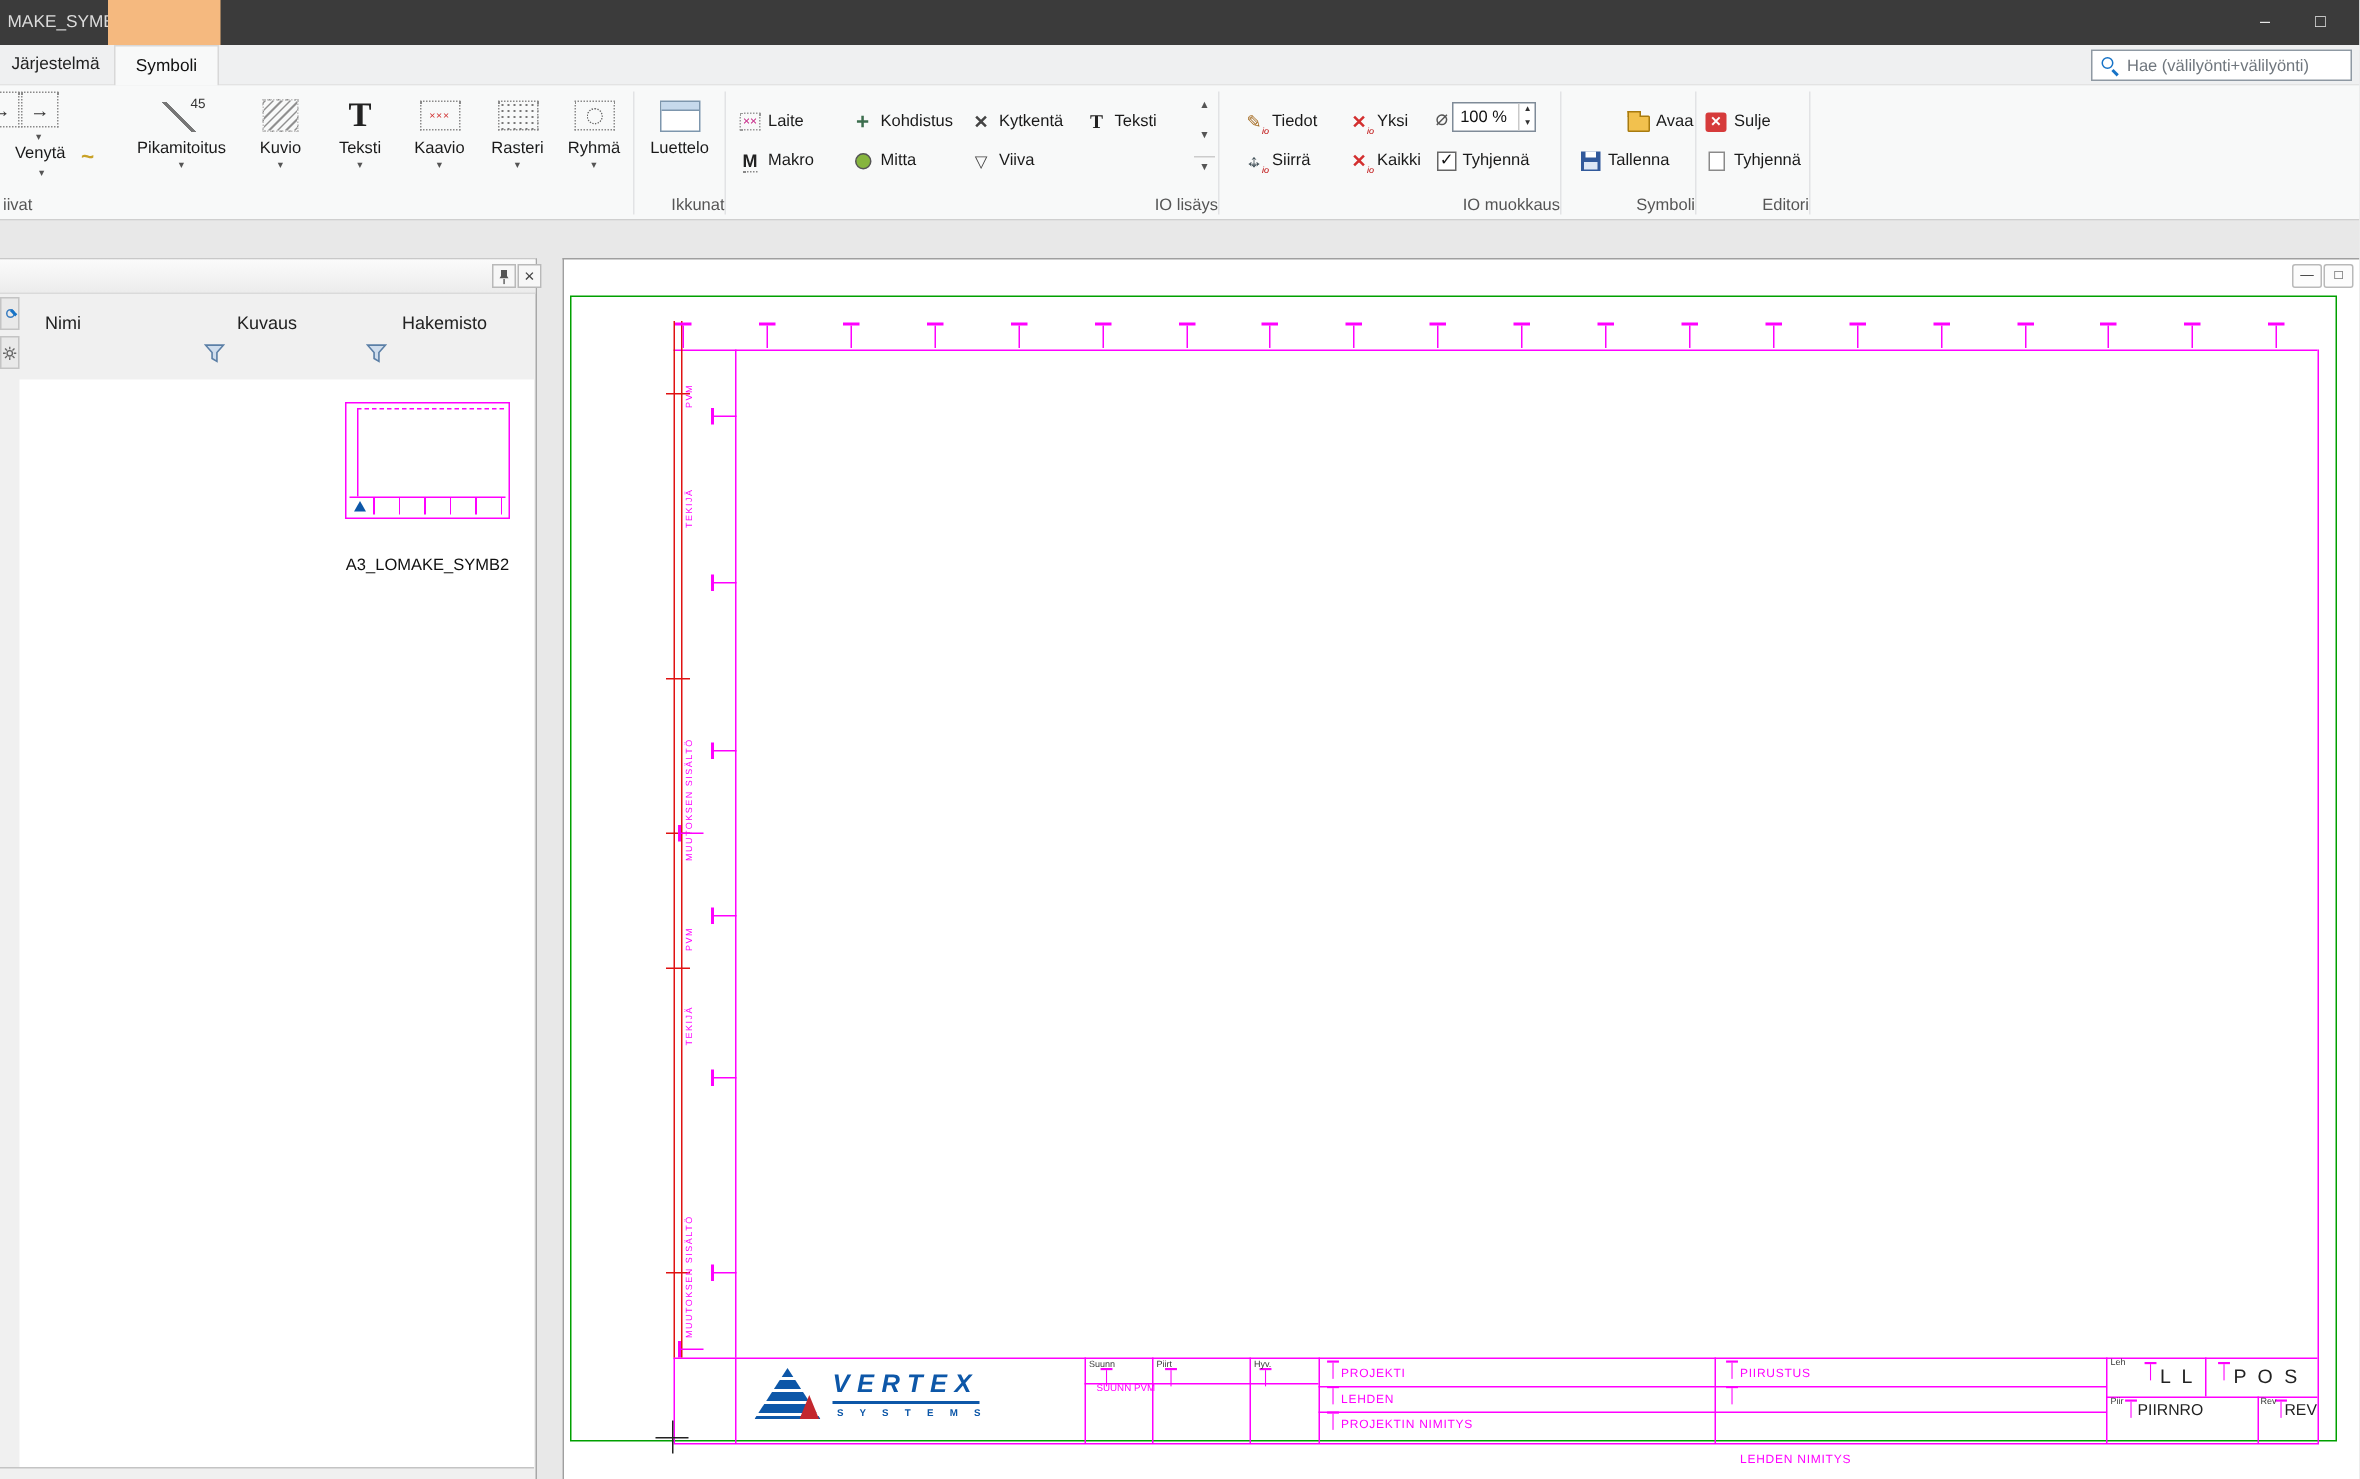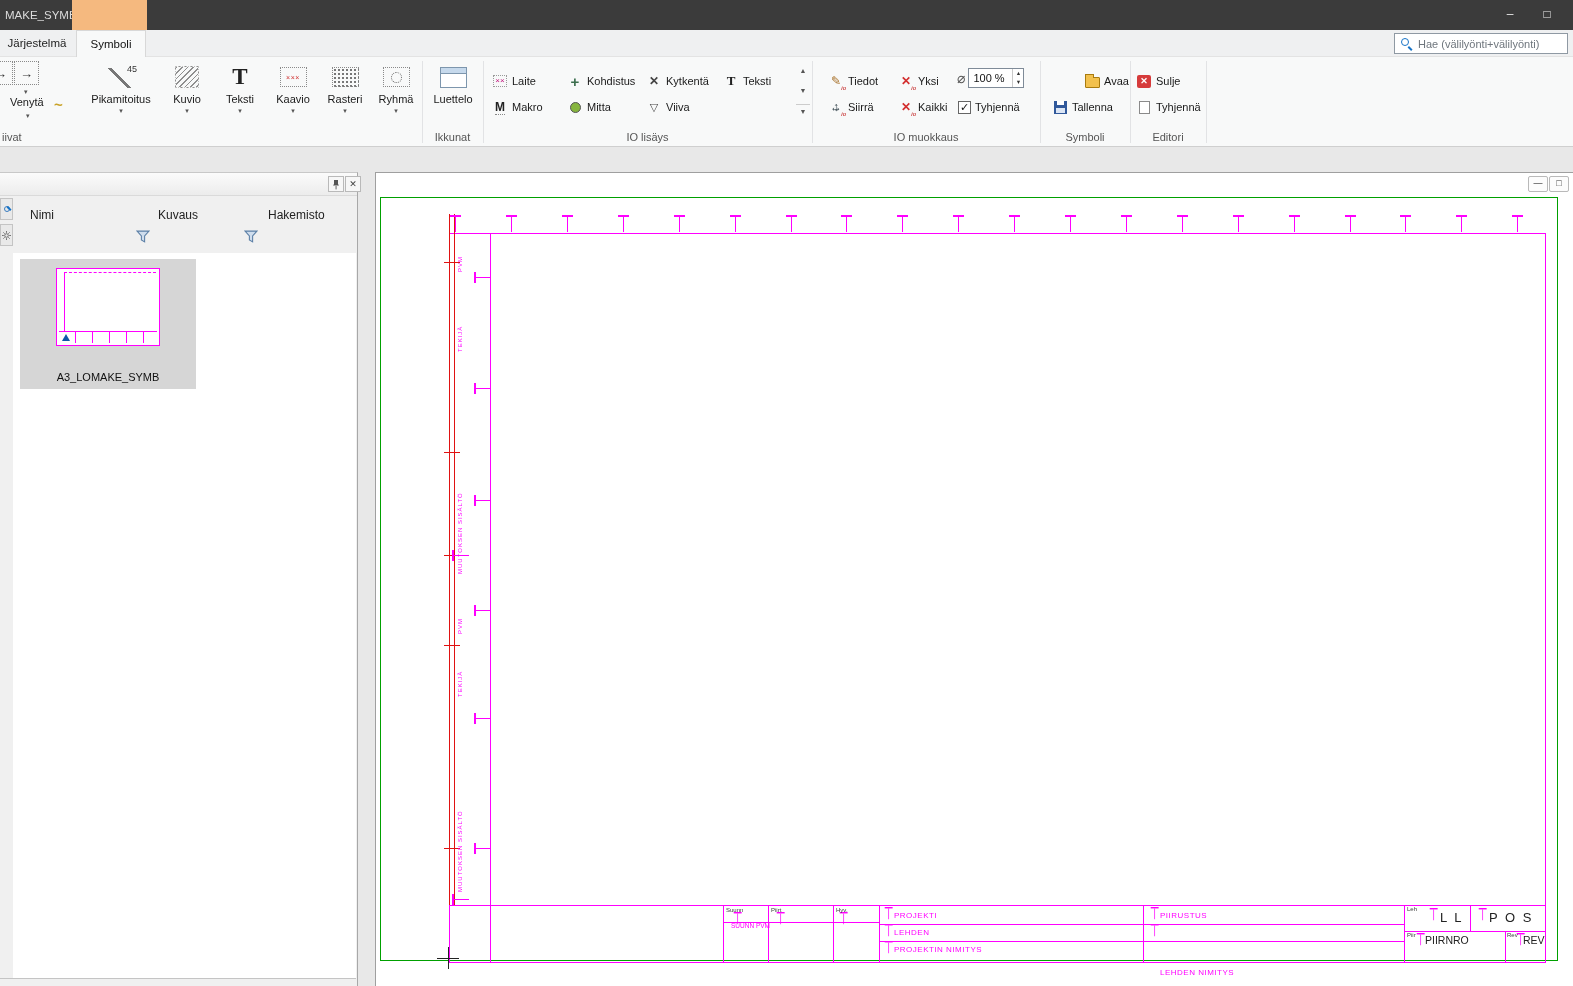--- a/index.html
+++ b/index.html
@@ -20,21 +20,21 @@
   .tab.active{background:#f8f9f9;border:1px solid #d8d8d8;border-bottom:none;color:#111}
   .search{left:1394px;top:33px;width:174px;height:21px}
   .search input{width:100%;height:100%;border:1px solid #8f99a3;background:#fff;padding:0 4px 0 23px;font-size:11px;color:#333;font-family:inherit}
   .search input::placeholder{color:#6f767d}
   .magico{position:absolute;left:7px;top:5px;width:8px;height:8px;border:1.6px solid #1673c7;border-radius:50%}
   .magico::after{content:'';position:absolute;left:6.5px;top:7px;width:5px;height:1.6px;background:#1673c7;transform:rotate(45deg);transform-origin:0 0}
 
   
   .ribbon{left:0;top:57px;width:100%;height:90px;background:#f8f9f9;border-bottom:1px solid #cfcfcf}
   .gsep{position:absolute;top:4px;bottom:3px;width:1px;background:#e2e3e5}
-  .glabel{position:absolute;top:74px;height:14px;font-size:11px;color:#555;text-align:center;white-space:nowrap}
+  .glabel{position:absolute;top:74px;height:14px;font-size:11px;color:#555;text-align:right;white-space:nowrap}
   .bigbtn{position:absolute;top:3px;text-align:center;font-size:11px;color:#1a1a1a}
   .bicon{height:30px;margin:2px auto 1px;display:flex;align-items:center;justify-content:center}
   .blabel{line-height:13px;white-space:nowrap}
   .drop{display:block;font-size:7px;color:#555;line-height:9px}
   .sbtn{position:absolute;height:20px;display:flex;align-items:center;gap:4px;font-size:11px;color:#1a1a1a;white-space:nowrap}
   .si{position:relative;width:16px;height:16px;display:flex;align-items:center;justify-content:center;flex:none}
 
   
   .i-dotbox{width:25px;height:24px;border:1px dotted #8a8a8a;display:flex;align-items:center;justify-content:center;color:#333;font-size:13px}
   .i-45{position:relative;width:32px;height:26px}
@@ -364,25 +364,25 @@
             <line x1="8" y1="5" x2="10" y2="5"></line>
         <line x1="1.5" y1="1.5" x2="3" y2="3"></line>
             <line x1="7" y1="7" x2="8.5" y2="8.5"></line>
         <line x1="8.5" y1="1.5" x2="7" y2="3"></line>
             <line x1="3" y1="7" x2="1.5" y2="8.5"></line>
           </g>
       </svg>
     </div>
     <div class="pal-list"></div>
 
-    <div class="pitem selected" style="left:20px;top:86px;width:176px;height:130px">
-      <div class="thumb" style="width:104px">
+    <div class="pitem" style="left:214px;top:86px;width:142px;height:130px">
+      <div class="thumb" style="width:110px">
           <span class="lg"></span>
         </div>
-      <div class="plabel">A3_LOMAKE_SYMB</div>
+      <div class="plabel">A3_LOMAKE_SYMB2</div>
     </div>
     <div class="pal-bottom"></div>
   </div>
 
   <div class="abs canvas"></div>
   <div class="cw-btn" style="left:1528px;top:176px">—</div>
   <div class="cw-btn" style="left:1549px;top:176px">□</div>
 
   <div class="abs green"></div>
 
@@ -457,20 +457,26 @@
       <div class="pin pv sm" style="left: 1516px; top: 933px;"></div>
     </div>
 
   <div class="vtext" style="left:457px;top:272px">PVM</div>
   <div class="vtext" style="left:457px;top:352px">TEKIJÄ</div>
   <div class="vtext" style="left:457px;top:574px">MUUTOKSEN SISÄLTÖ</div>
   <div class="vtext" style="left:457px;top:634px">PVM</div>
   <div class="vtext" style="left:457px;top:697px">TEKIJÄ</div>
   <div class="vtext" style="left:457px;top:892px">MUUTOKSEN SISÄLTÖ</div>
 
+  <div class="logo">
+    <span class="tri"></span>
+    <span class="tri2"></span>
+    <span class="vt">VERTEX</span>
+    <span class="vs">S Y S T E M S</span>
+  </div>
 
   <div class="t-tiny" style="left:726px;top:907px">Suunn</div>
   <div class="t-tiny" style="left:771px;top:907px">Piirt</div>
   <div class="t-tiny" style="left:836px;top:907px">Hyv.</div>
   <div class="t-mag6" style="left:731px;top:922px">SUUNN PVM</div>
   <div class="t-mag8" style="left:894px;top:911px">PROJEKTI</div>
   <div class="t-mag8" style="left:894px;top:928px">LEHDEN</div>
   <div class="t-mag8" style="left:894px;top:945px">PROJEKTIN NIMITYS</div>
   <div class="t-mag8" style="left:1160px;top:911px">PIIRUSTUS</div>
   <div class="t-mag8" style="left:1160px;top:968px">LEHDEN NIMITYS</div>

